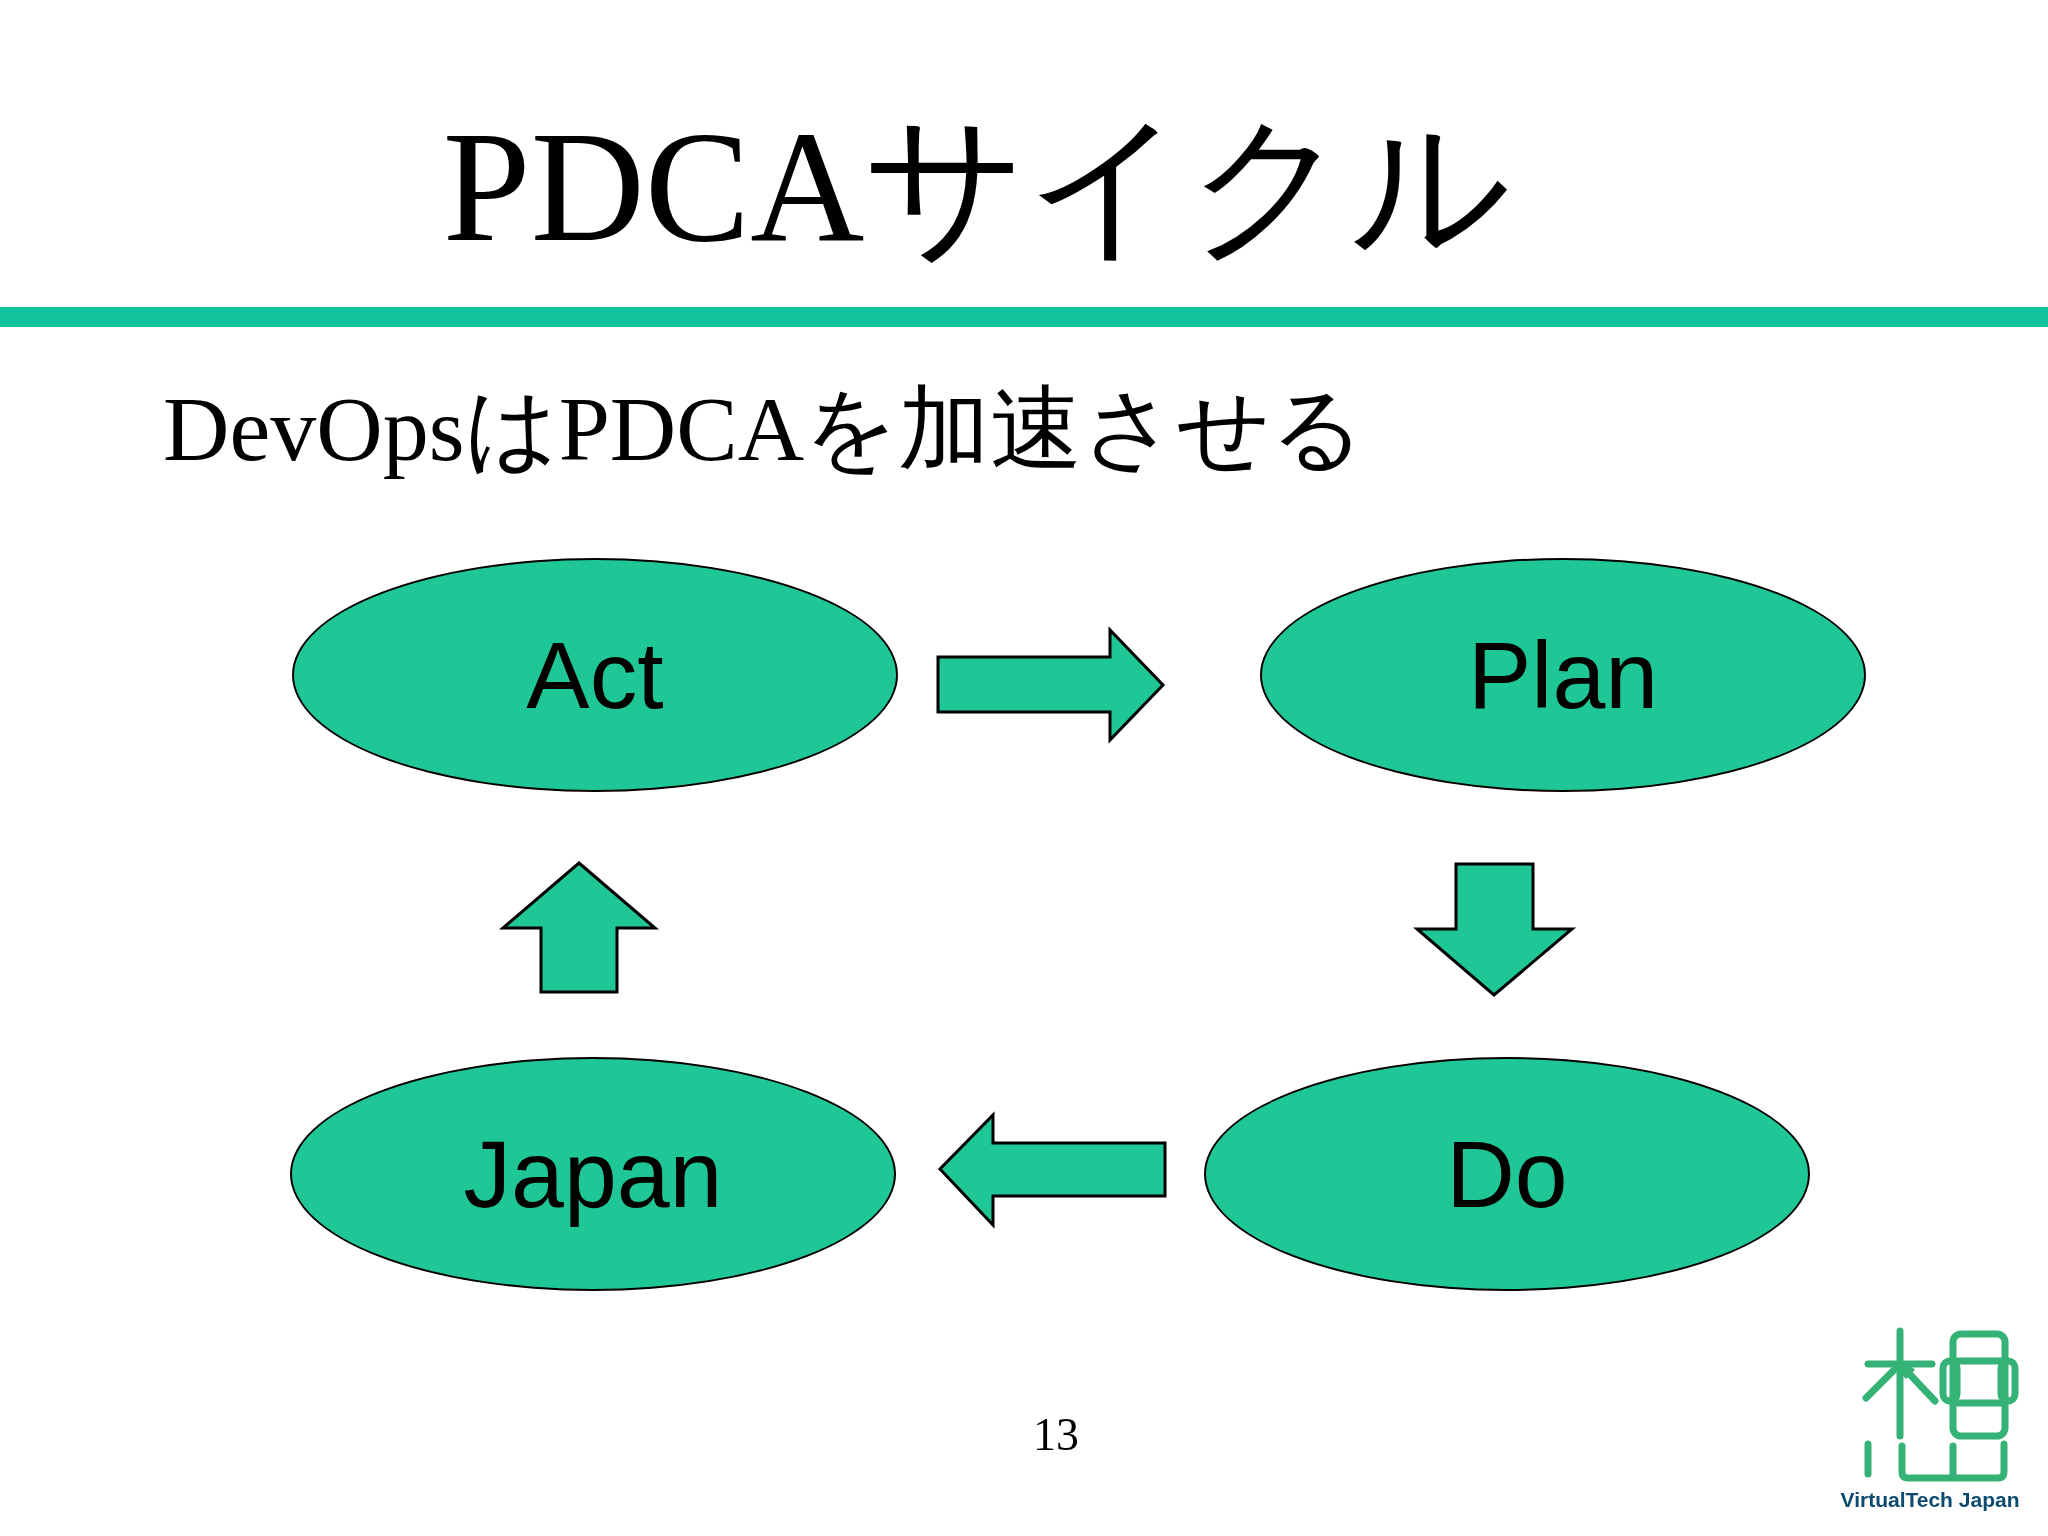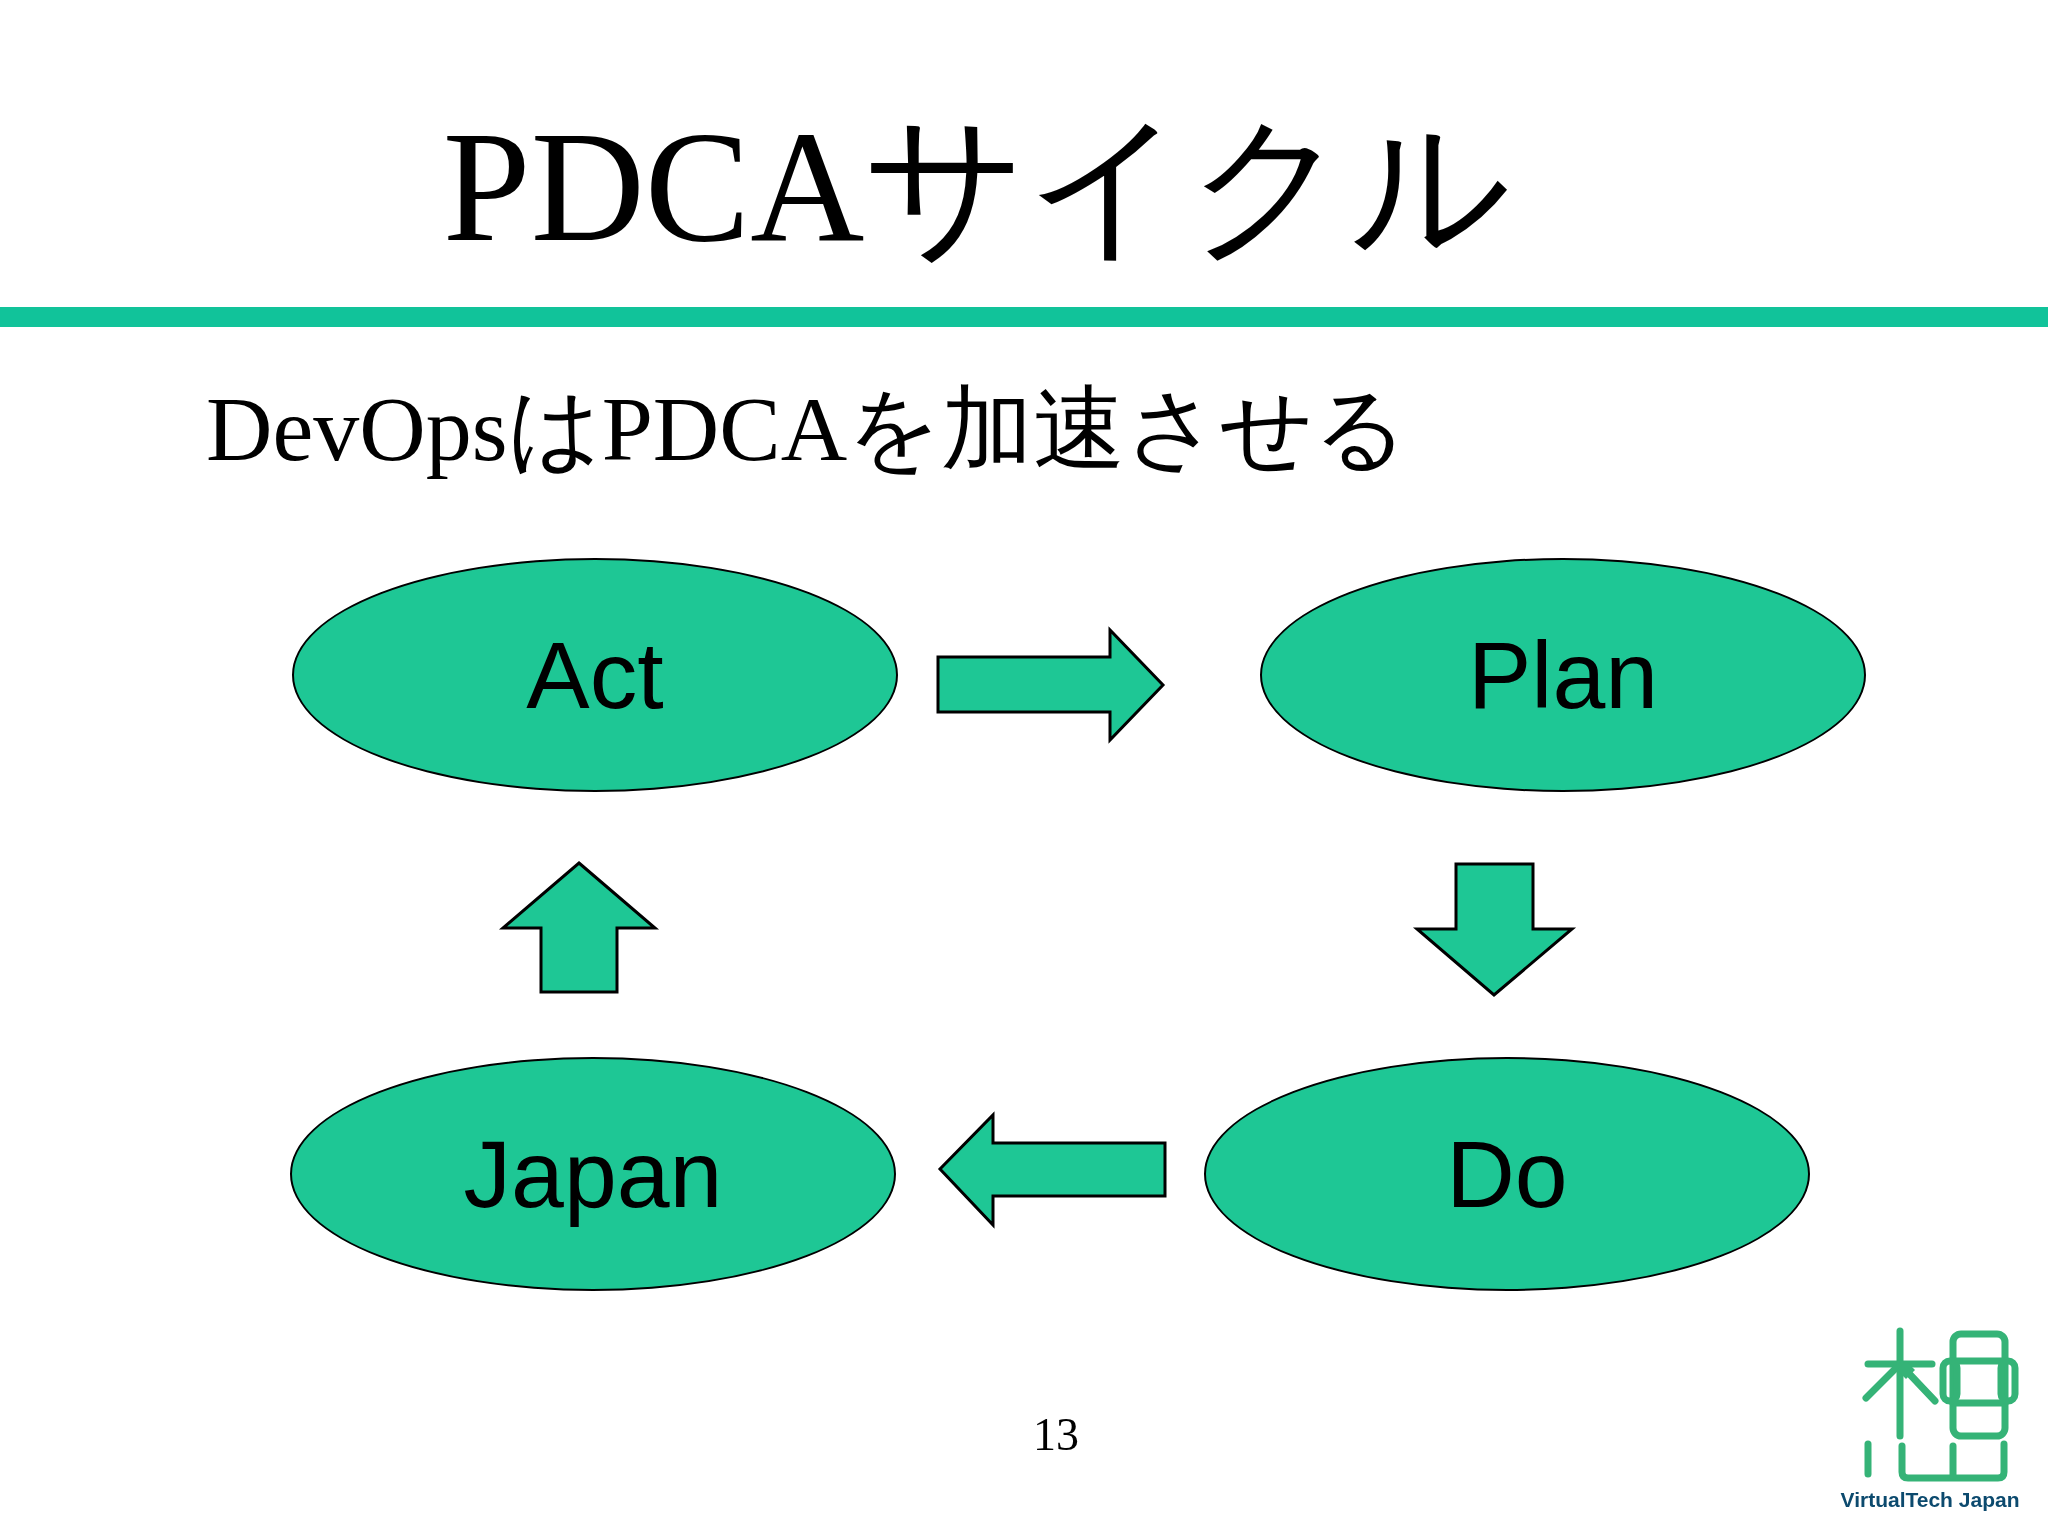--- a/index.html
+++ b/index.html
@@ -10,21 +10,21 @@
   .title{
     position:absolute;top:96px;left:0;width:1954px;text-align:center;
     font-size:158px;line-height:1.15;font-weight:400;white-space:nowrap;
   }
   .divider{
     position:absolute;top:307px;left:0;width:2048px;height:20px;
     background:#11C39A;
   }
   .subtitle{
     position:absolute;top:372px;left:163px;
-    font-size:92px;line-height:1.25;white-space:nowrap;margin-left:43px;
+    font-size:92px;line-height:1.25;white-space:nowrap;
   }
   .node{
     position:absolute;width:606px;height:234px;box-sizing:border-box;
     background:#1EC795;border:2px solid #000;border-radius:50%;
     display:flex;align-items:center;justify-content:center;text-align:center;
   }
   .node-label{
     font-family:"Liberation Sans",sans-serif;font-size:95px;color:#000;
     line-height:1;
   }

